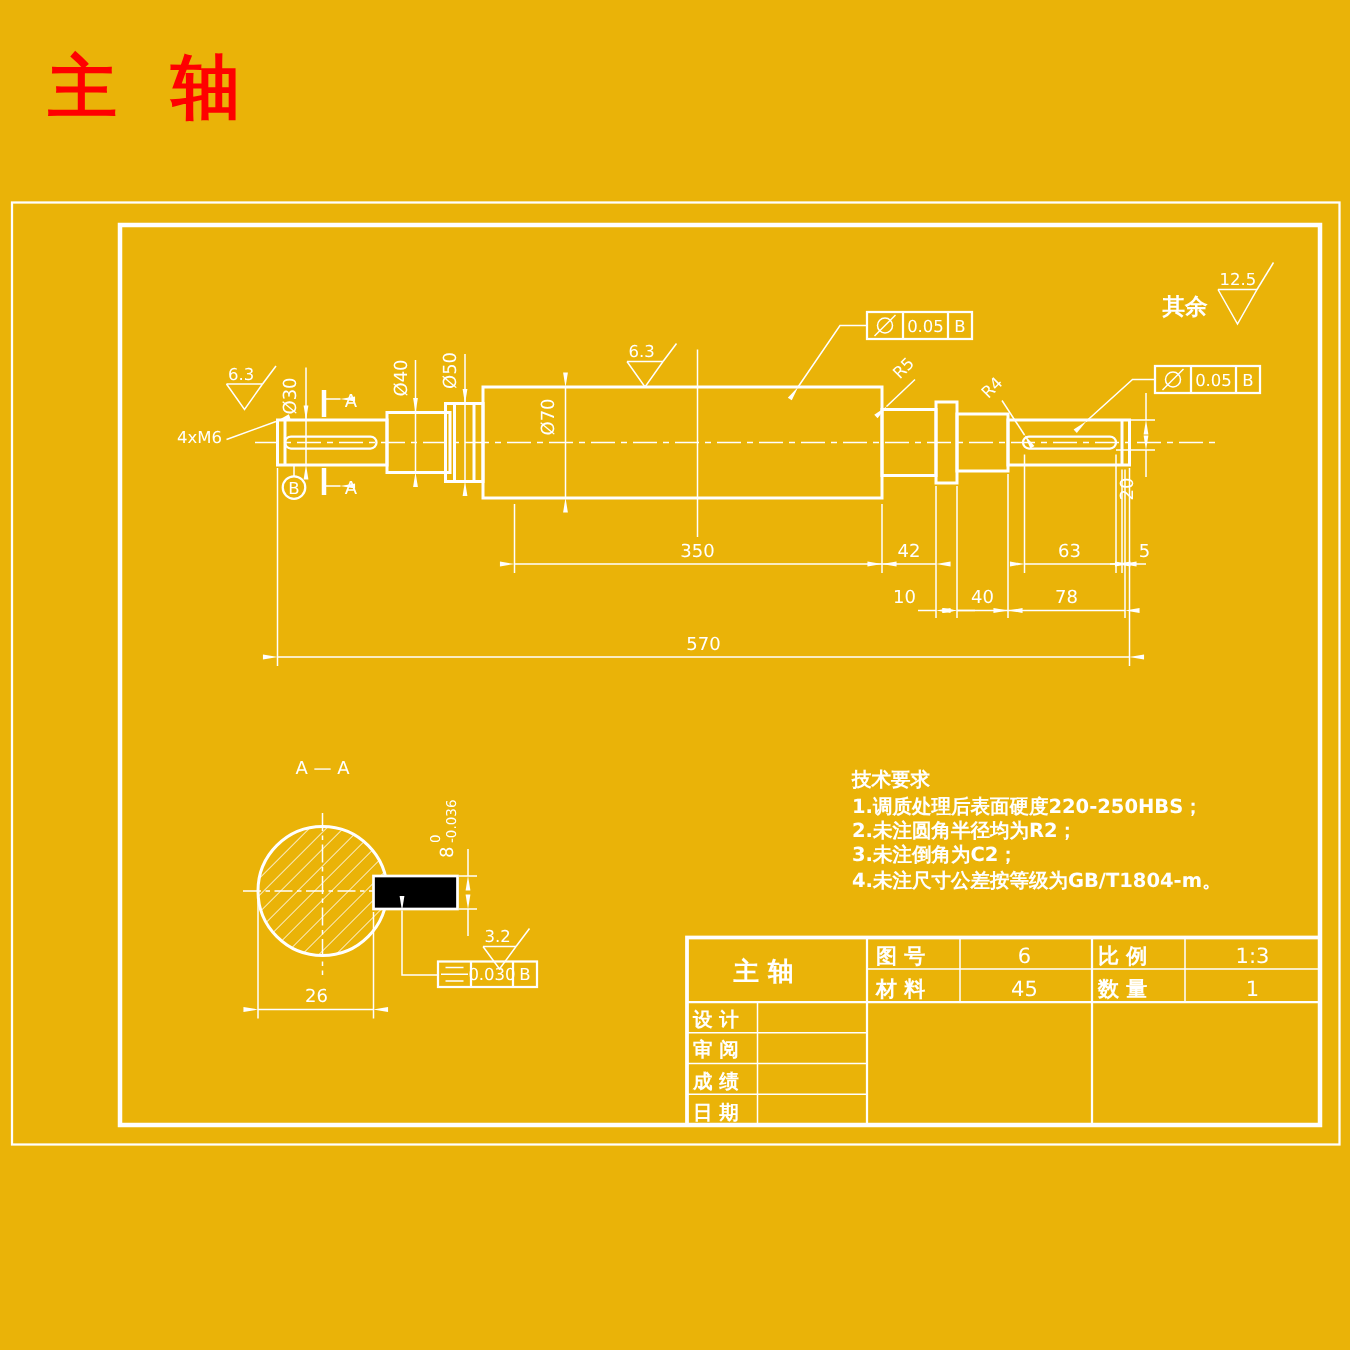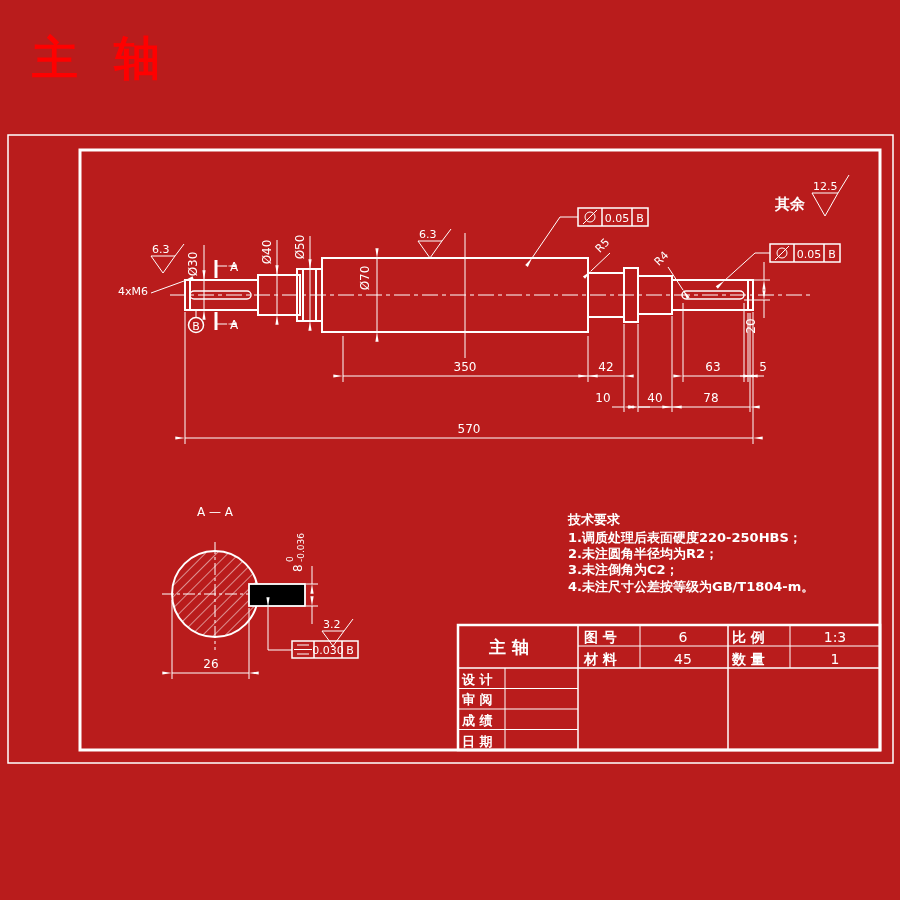--- a/index.html
+++ b/index.html
@@ -1,16 +1,16 @@
 <!DOCTYPE html>
 <html><head>
 <meta charset="utf-8">
 <style>
   html,body{margin:0;padding:0;background:#000;}
-  #stage{position:relative;width:900px;height:900px;background:#b91c1c;overflow:hidden;
+  #stage{position:relative;width:900px;height:900px;background:#eab308;overflow:hidden;
          font-family:"DejaVu Sans",sans-serif;}
   svg{position:absolute;left:0;top:0;}
   text{fill:#fff;font-family:"DejaVu Sans",sans-serif;}
   .cad{stroke:#fff;fill:none;}
   .t2{stroke-width:2;}
   .t15{stroke-width:1.5;}
   .t1{stroke-width:1;}
   .t3{stroke-width:3;}
   .dim{stroke:#fff;stroke-width:1;fill:none;}
   .ext{stroke:#fff;stroke-width:1;}

